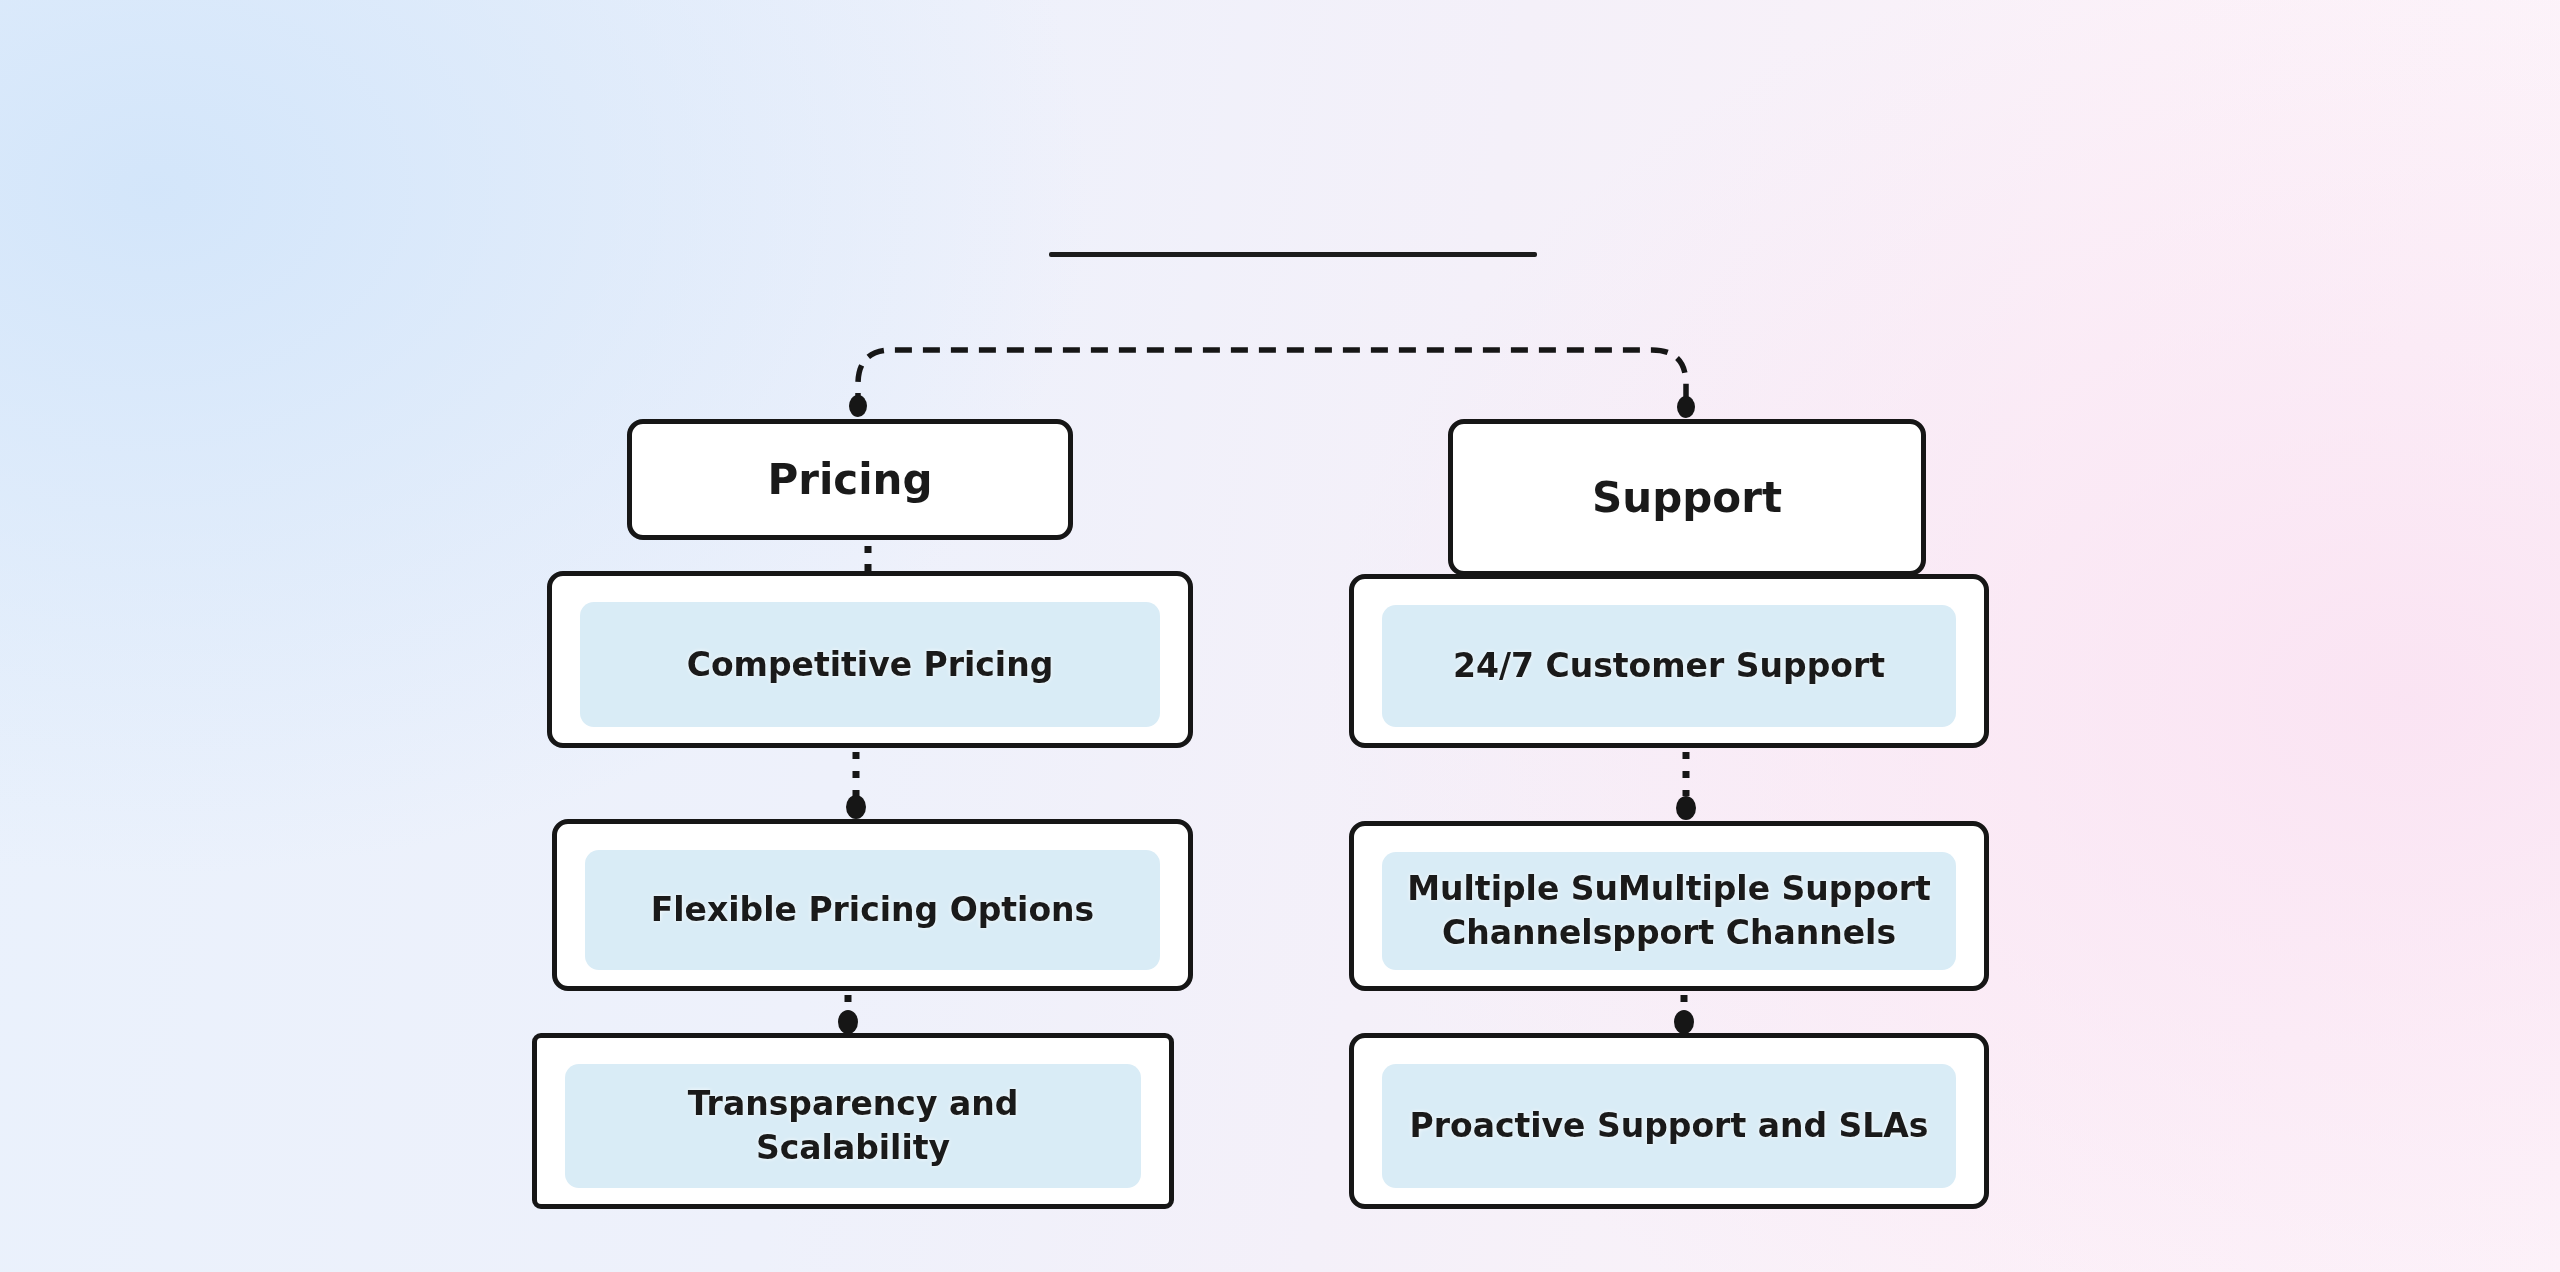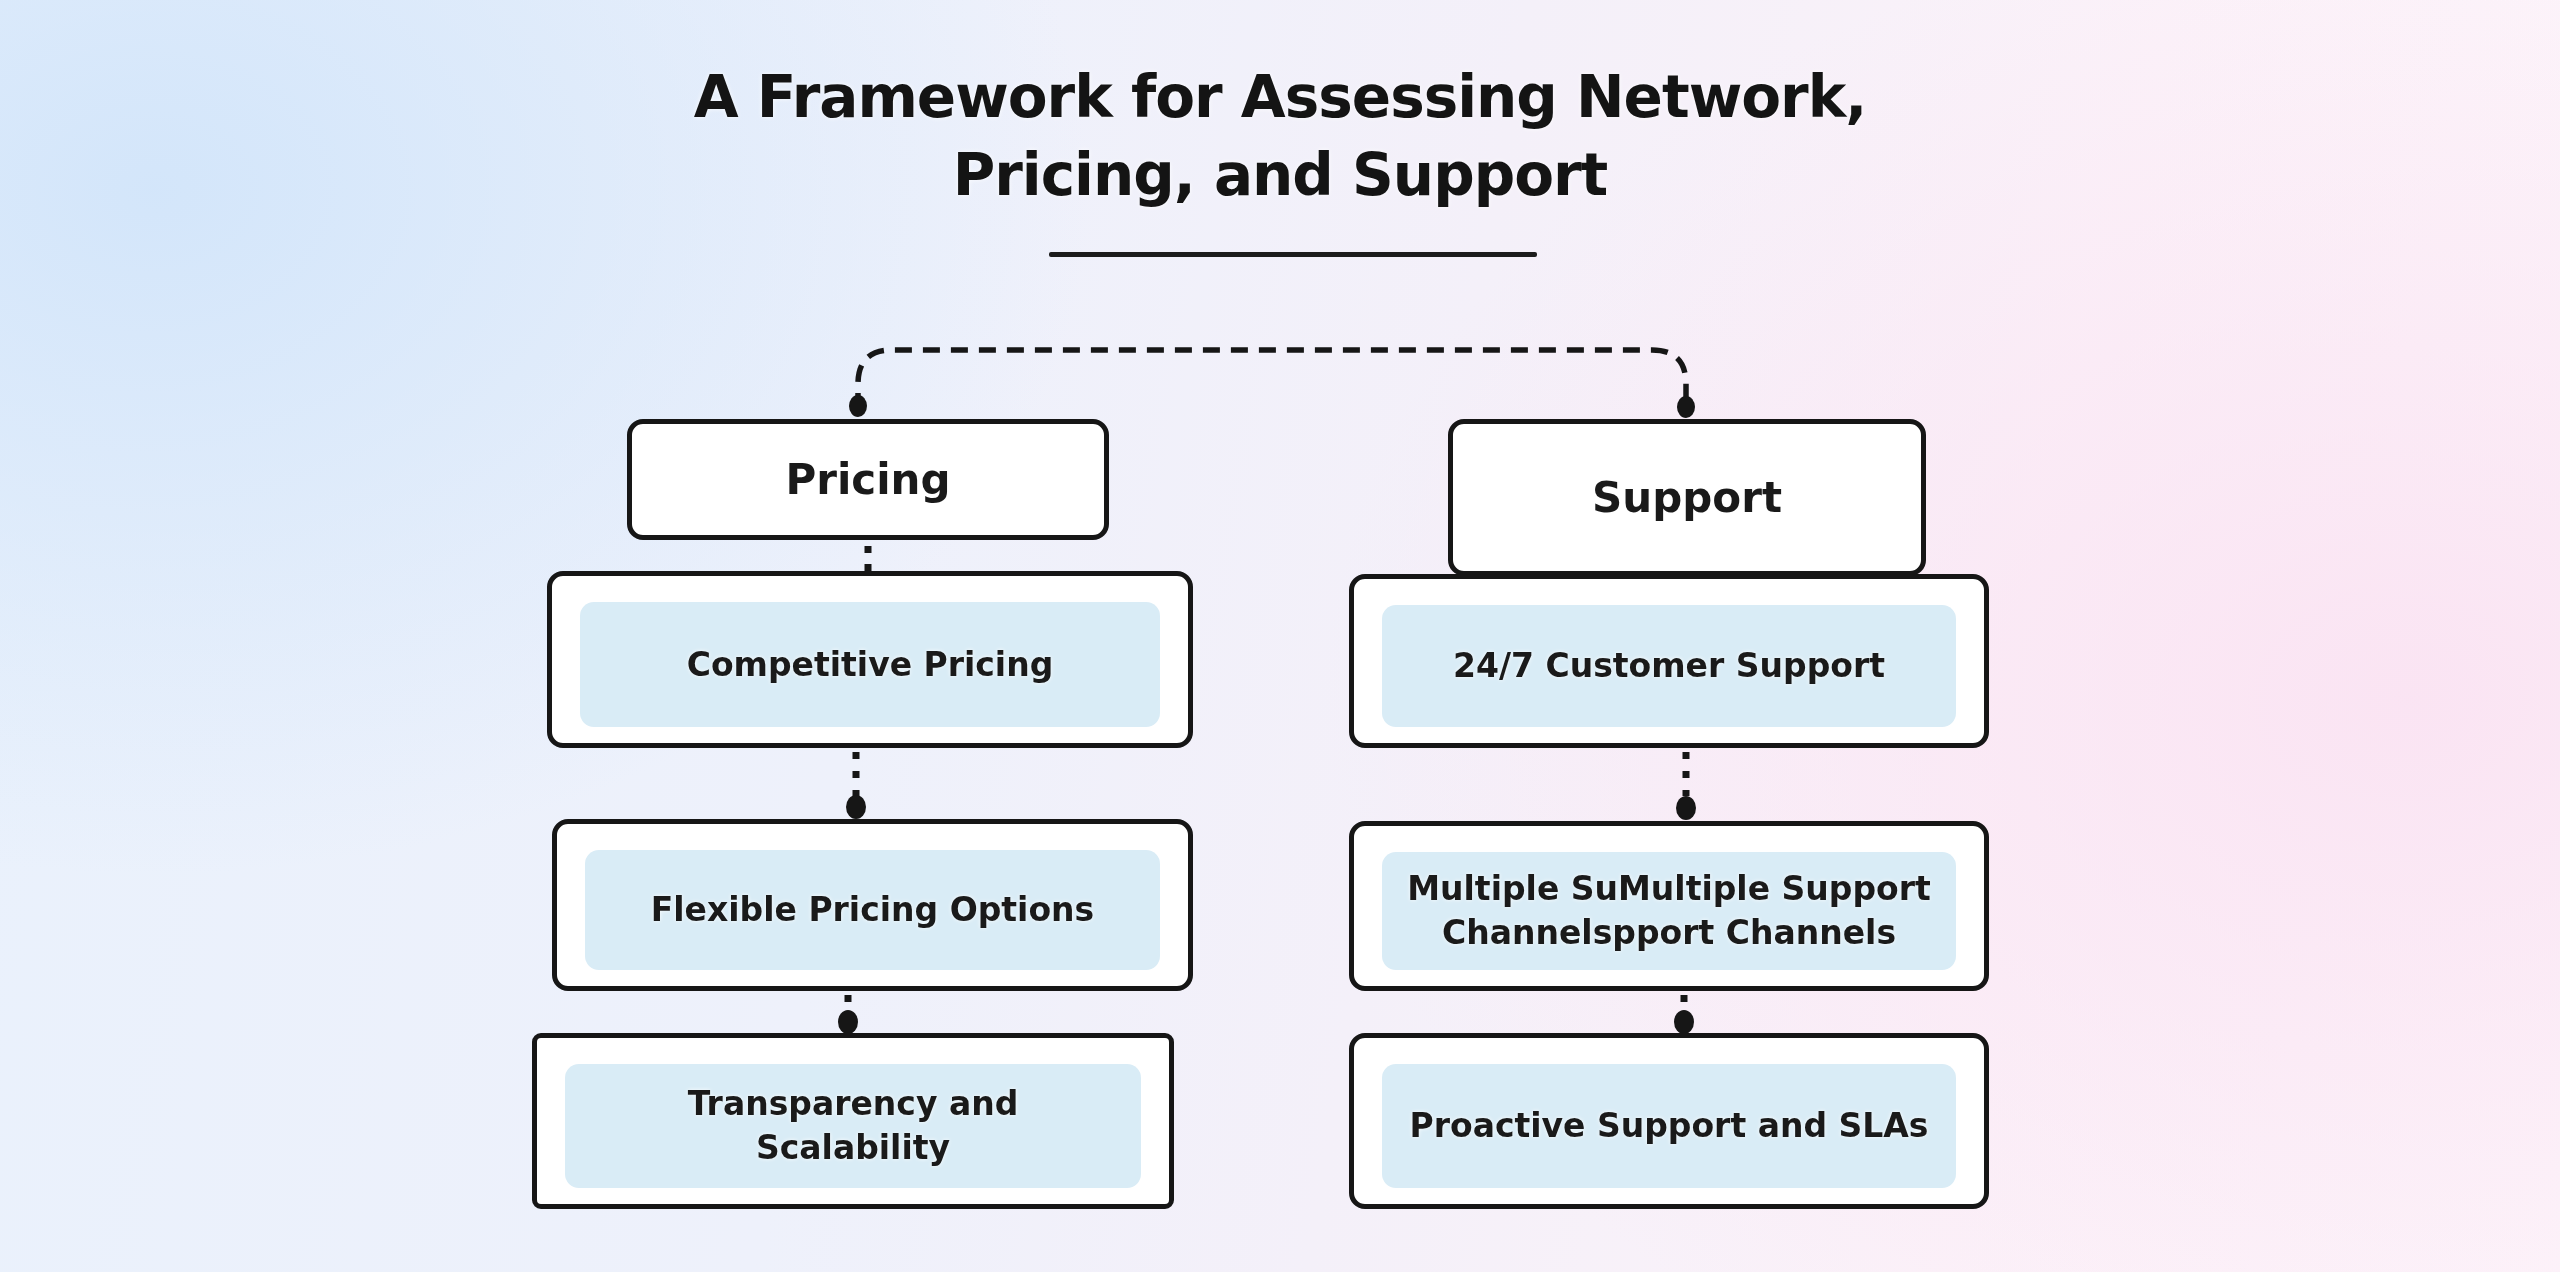--- a/index.html
+++ b/index.html
@@ -36,37 +36,35 @@
     flex:1;align-self:stretch;margin:26px 28px 16px 28px;
     background:#d9ecf6;border-radius:14px;
     display:flex;align-items:center;justify-content:center;
   }
   .child-label{
     font-size:33px;font-weight:bold;line-height:44px;color:#1a1a1a;
     text-align:center;white-space:pre-line;
     text-shadow:0 0 4px rgba(255,255,255,0.9);
   }
   
-  .p-left  {left:627px; top:419px; width:482px; height:121px;}
+  .p-left  {left:627px; top:419px; width:446px; height:121px;}
   .c-l1    {left:547px; top:571px; width:646px; height:177px;}
   .c-l2    {left:552px; top:819px; width:641px; height:172px;}
   .c-l3    {left:532px; top:1033px;width:642px; height:176px;border-radius:9px;}
   
   .p-right {left:1448px;top:419px; width:478px; height:157px;}
   .c-r1    {left:1349px;top:574px; width:640px; height:174px;}
   .c-r2    {left:1349px;top:821px; width:640px; height:170px;}
   .c-r3    {left:1349px;top:1033px;width:640px; height:176px;}
 </style>
 </head>
 <body>
 
 <div class="canvas">
 
-  <div class="title">A Framework for Assessing Network,
-Pricing, and Support</div>
   <div class="title-underline"></div>
 
   <svg class="connectors" width="2560" height="1272" viewBox="0 0 2560 1272">
 
     <g stroke="#161616" fill="none">
       <path d="M 858 410 L 858 384 Q 858 350 892 350 L 1652 350 Q 1686 350 1686 384 L 1686 410" stroke-width="5.5" stroke-dasharray="17 11"></path>
     </g>
     <ellipse cx="858" cy="406" rx="9" ry="11" fill="#161616"></ellipse>
     <ellipse cx="1686" cy="407" rx="9" ry="11" fill="#161616"></ellipse>
 

